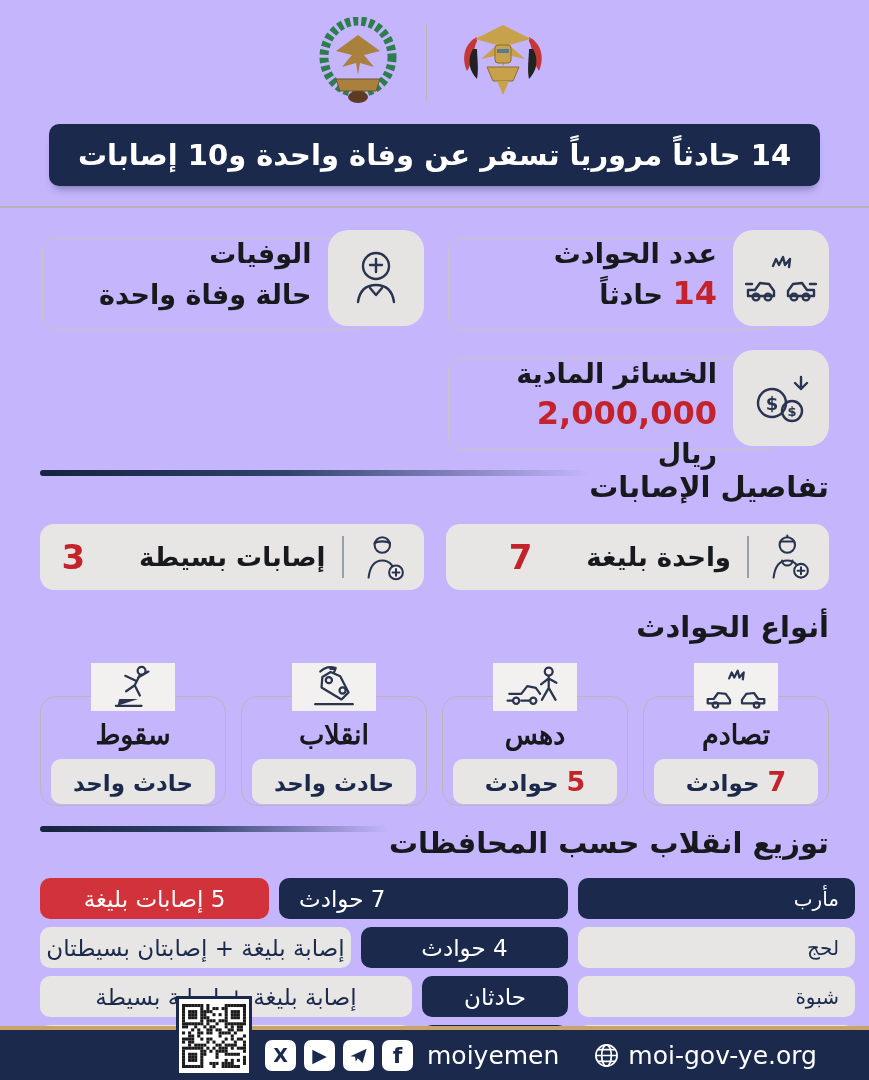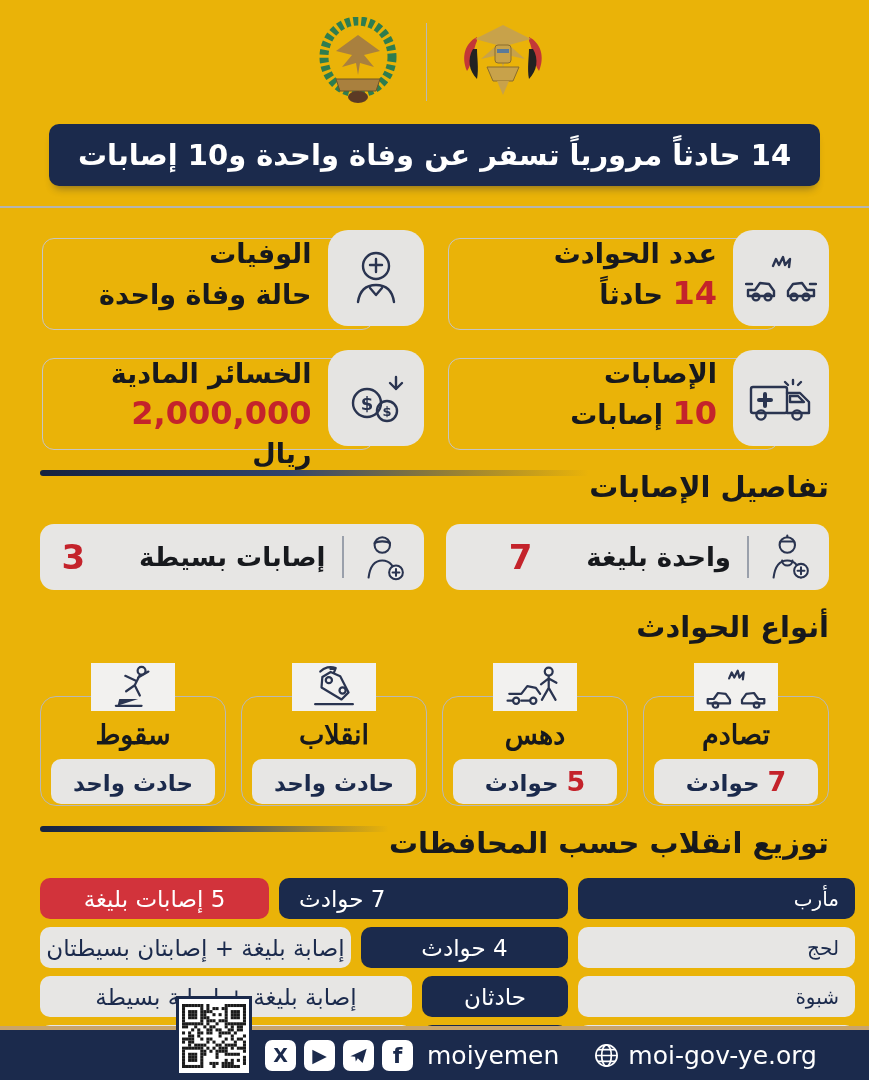--- a/index.html
+++ b/index.html
@@ -1,17 +1,17 @@
 <!DOCTYPE html>
 <html lang="ar"><head>
 <meta charset="utf-8">
 <style>
   html,body{margin:0;padding:0;}
   body{font-family:"DejaVu Sans", sans-serif;}
-  .page{position:relative;width:869px;height:1080px;background:#eab308;overflow:hidden;direction:rtl;}
+  .page{position:relative;width:869px;height:1080px;background:#c4b5fd;overflow:hidden;direction:rtl;}
 
   
   .logos{display:flex;flex-direction:row;justify-content:center;align-items:center;gap:20px;padding-top:14px;height:96px;}
   .logo-sep{width:1.5px;height:78px;background:#b9b8b6;}
 
   
   .banner{margin:14px 49px 0 49px;background:#1b2a4c;color:#ffffff;border-radius:10px;
           text-align:center;font-size:29px;font-weight:bold;padding:14px 8px;
           box-shadow:0 7px 9px -5px rgba(20,30,60,.45);}
   .top-divider{height:2px;background:#b5b4b2;margin-top:20px;}
@@ -147,41 +147,20 @@
       </div>
       <div class="stat-text">
         <div class="stat-title">الوفيات</div>
         <div class="stat-value">
           <span class="stat-num"></span>
           <span>حالة وفاة واحدة</span>
         </div>
       </div>
     </div>
 
-    <div class="stat-card">
-      <div class="stat-frame"></div>
-      <div class="stat-icon ic">
-        <svg width="72" height="62" viewBox="0 0 72 56" fill="none" stroke="#2a3450" stroke-width="2.4" stroke-linecap="round" stroke-linejoin="round">
-          <rect x="6" y="17" width="36" height="26" rx="2"></rect>
-          <path d="M42 23 h13 l9 9 v11 h-22"></path>
-          <path d="M45 26 h8 l6 6 h-14 z"></path>
-          <circle cx="16" cy="45" r="4.6"></circle>
-            <circle cx="52" cy="45" r="4.6"></circle>
-          <path d="M20 24 v12 M14 30 h12" stroke-width="4"></path>
-          <path d="M48 14 v-4 M43 15 l-3 -3 M53 15 l3 -3"></path>
-        </svg>
-      </div>
-      <div class="stat-text">
-        <div class="stat-title">الإصابات</div>
-        <div class="stat-value">
-          <span class="stat-num">10</span>
-          <span>إصابات</span>
-        </div>
-      </div>
-    </div>
 
     <div class="stat-card">
       <div class="stat-frame"></div>
       <div class="stat-icon ic">
         <svg width="66" height="62" viewBox="0 0 66 58" fill="none" stroke="#2a3450" stroke-width="2.4" stroke-linecap="round" stroke-linejoin="round">
           <circle cx="24" cy="34" r="14"></circle>
           <text x="24" y="41" text-anchor="middle" font-size="18" font-weight="bold" stroke="none" fill="#2a3450">$</text>
           <circle cx="44" cy="42" r="10"></circle>
           <text x="44" y="47" text-anchor="middle" font-size="13" font-weight="bold" stroke="none" fill="#2a3450">$</text>
           <path d="M53 8 v12 m0 0 l-6 -6 m6 6 l6 -6"></path>

